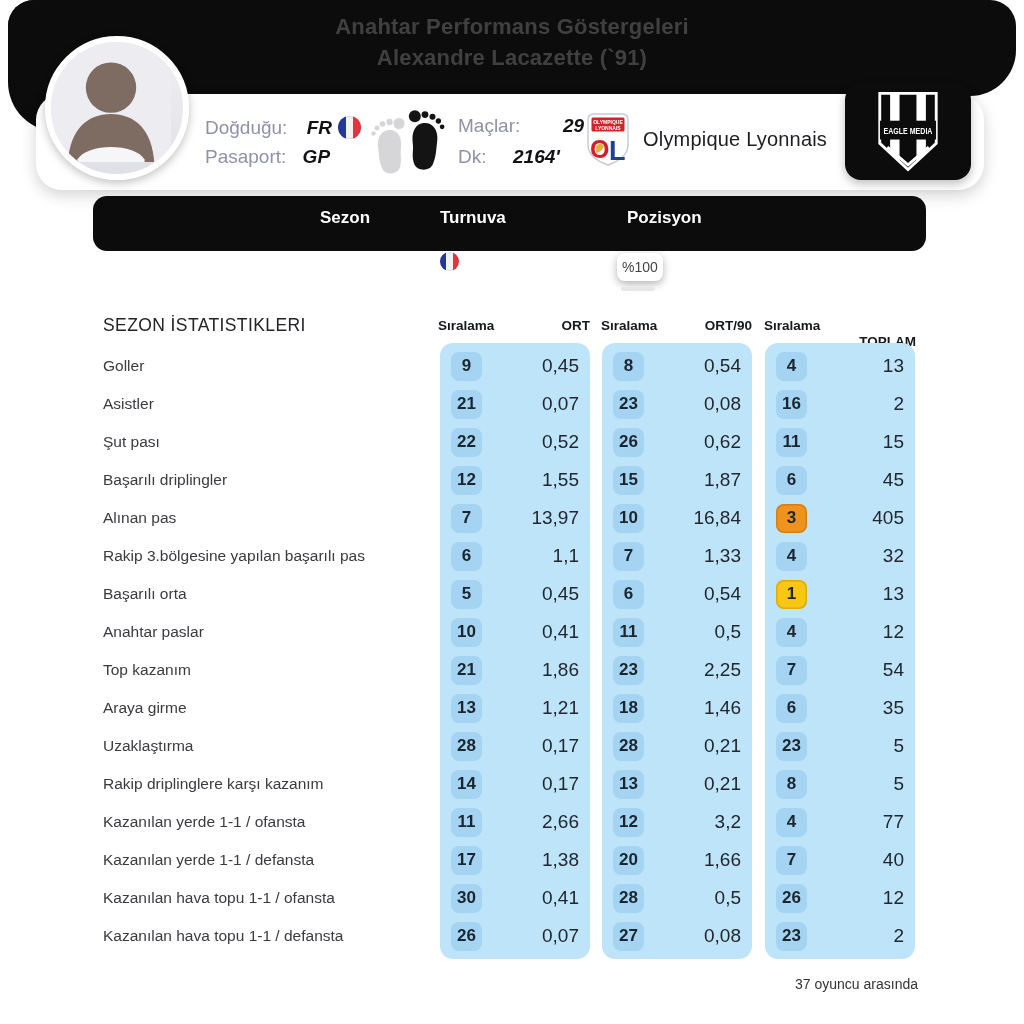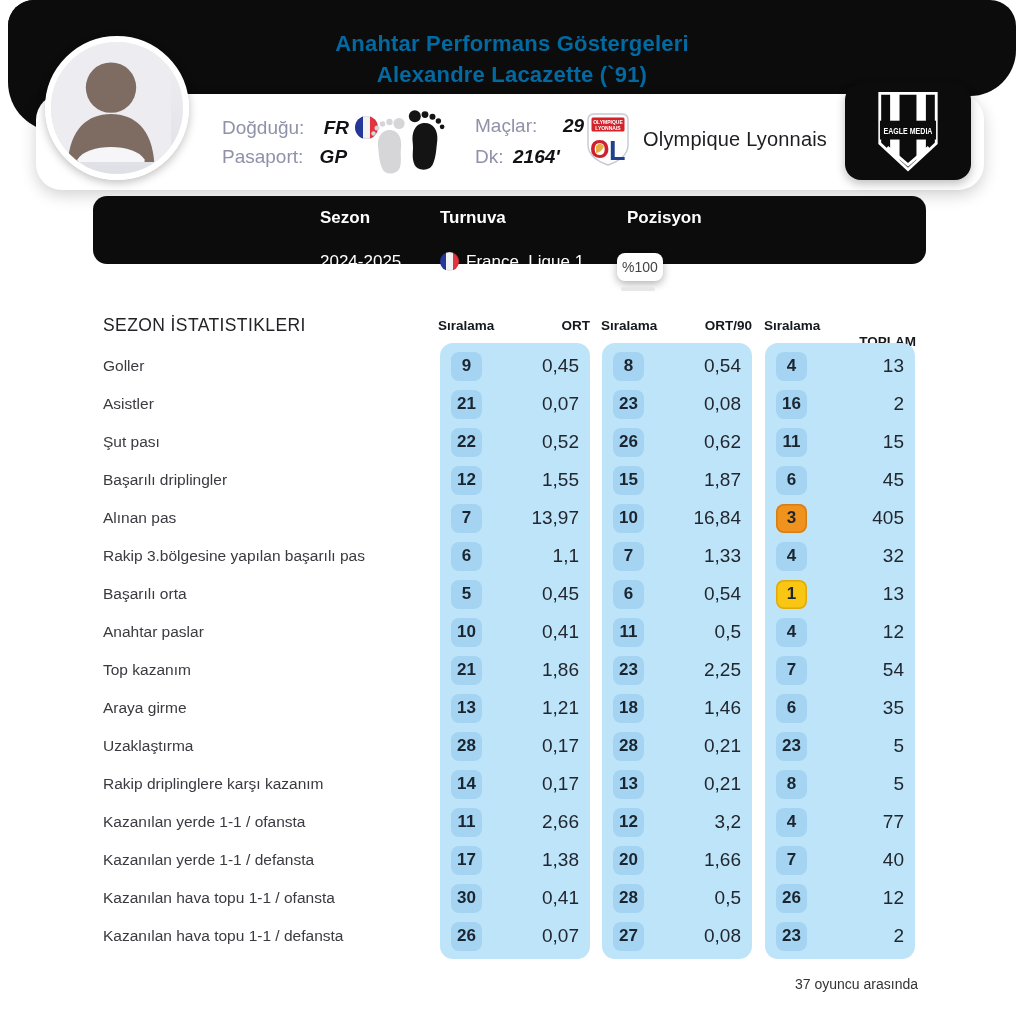--- a/index.html
+++ b/index.html
@@ -5,45 +5,45 @@
   html,body{margin:0;padding:0;background:#fff;}
   .canvas{
     position:relative;width:1024px;height:1024px;background:#ffffff;overflow:hidden;
     font-family:"Liberation Sans",sans-serif;color:#1c1c1e;
   }
   
   .hdr-bg{position:absolute;left:8px;top:0;width:1008px;height:96px;background:var(--black,#0c0c0c);
     border-radius:26px 26px 46px 46px;}
   .hdr-bg-left{position:absolute;left:8px;top:0;width:182px;height:132px;background:var(--black,#0c0c0c);
     border-radius:26px 0 50px 50px;}
-  .hdr-title{position:absolute;left:0;right:0;top:28px;text-align:center;color:#0369a1;}
+  .hdr-title{position:absolute;left:0;right:0;top:11px;text-align:center;color:#404040;}
   .hdr-title div{font-size:22px;font-weight:bold;line-height:31px;letter-spacing:.2px;}
   
   .eagle-box{position:absolute;left:845px;top:84px;width:126px;height:96px;background:var(--black,#0c0c0c);
     border-radius:16px;display:flex;align-items:center;justify-content:center;box-shadow:0 4px 10px rgba(0,0,0,.25);}
   .eagle-box svg{display:block;}
   svg text{font-family:"Liberation Sans",sans-serif;}
   
   .card{position:absolute;left:36px;top:94px;width:948px;height:96px;background:#fff;border-radius:26px;
     box-shadow:0 5px 16px rgba(0,0,0,.18);}
   .avatar{position:absolute;left:45px;top:36px;width:132px;height:132px;border-radius:50%;
     border:6px solid #fff;background:linear-gradient(#f1f1f4,#dfdfe6);overflow:hidden;
     box-shadow:0 3px 10px rgba(0,0,0,.25);}
   .kv{position:absolute;font-size:19px;line-height:19px;}
-  .kv .lab{color:var(--muted,#8f91a8);margin-left:17px;}
+  .kv .lab{color:var(--muted,#8f91a8);}
   .kv .val{color:#121216;font-weight:bold;font-style:italic;}
   .flag{display:inline-block;width:23px;height:23px;border-radius:50%;vertical-align:-5px;margin-left:6px;
     background:linear-gradient(90deg,#26379c 33.4%,#f2f2f2 33.4% 66.6%,#e33540 66.6%);
     box-shadow:inset 0 0 0 1px rgba(0,0,0,.08);}
   .flag.small{width:19px;height:19px;vertical-align:-4px;margin:0 7px 0 0;}
   .feet{position:absolute;left:366px;top:104px;}
   .club{position:absolute;left:585px;top:110px;display:flex;align-items:center;gap:12px;}
   .club-name{font-size:20px;color:#1d1d22;letter-spacing:.2px;}
   
-  .bar{position:absolute;left:93px;top:196px;width:833px;height:68px;background:var(--black,#0c0c0c);
+  .bar{position:absolute;left:93px;top:196px;width:833px;height:55px;background:var(--black,#0c0c0c);
     border-radius:14px;color:#fff;}
   .bar .col{position:absolute;top:11px;}
   .bar .h{font-size:17px;font-weight:bold;line-height:22px;}
   .bar .v{font-size:17px;line-height:30px;white-space:nowrap;margin-top:18px;}
   .pct-pill{position:absolute;left:617px;top:253px;width:46px;height:28px;background:#fff;border-radius:8px;
     box-shadow:0 3px 8px rgba(0,0,0,.3);display:flex;align-items:center;justify-content:center;
     font-size:14px;color:#444;}
   .pct-line{position:absolute;left:621px;top:287px;width:34px;height:4px;border-radius:2px;background:#e7e7e7;}
   
   .stats-title{position:absolute;left:103px;top:315px;font-size:17.5px;letter-spacing:.4px;color:#232327;}

